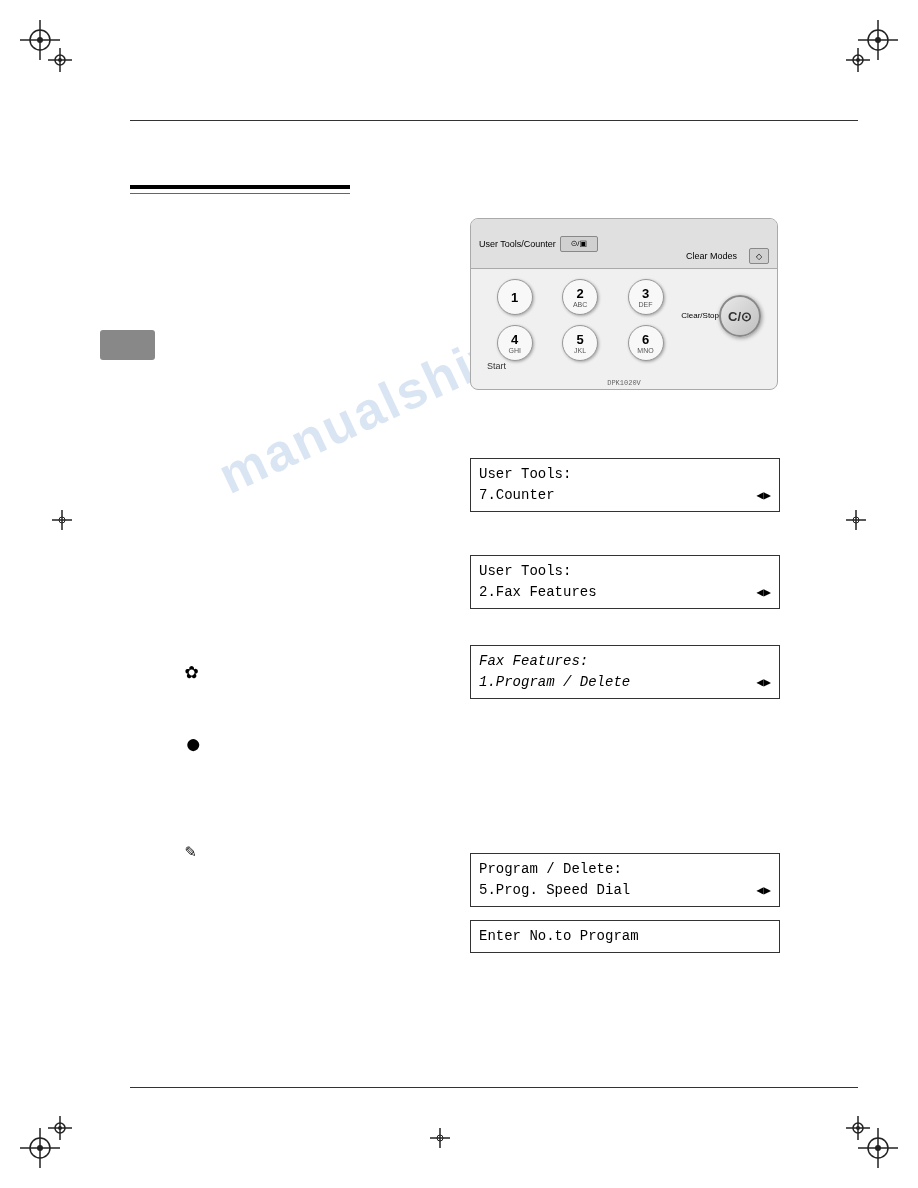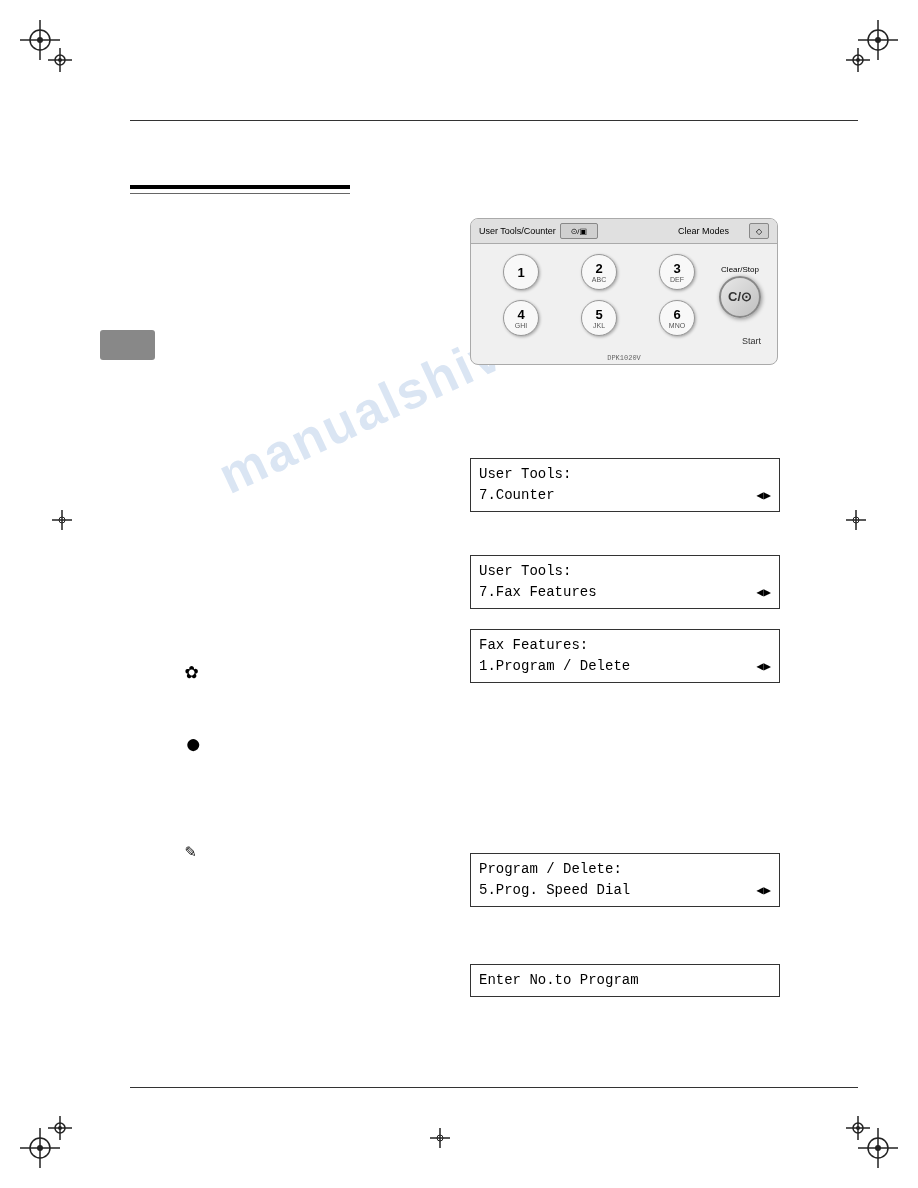--- a/index.html
+++ b/index.html
@@ -155,21 +155,21 @@
     }
 
     .key-sub {
       font-size: 7px;
       font-weight: normal;
       color: #555;
     }
 
     .clear-stop-area {
       display: flex;
-      flex-direction: column;
+      flex-direction: row;
       align-items: center;
     }
 
     .clear-stop-label {
       font-size: 8px;
       font-family: Arial, sans-serif;
       margin-bottom: 2px;
       text-align: center;
     }
 
@@ -186,22 +186,21 @@
       font-weight: bold;
       font-family: Arial, sans-serif;
       color: #333;
       cursor: pointer;
       box-shadow: 1px 1px 4px rgba(0,0,0,0.4);
     }
 
     .panel-bottom-row {
       display: flex;
       align-items: flex-end;
-      justify-content: flex-end;
-      padding: 0 16px 8px 16px;
+      padding: 0 28px 8px 16px;
       font-size: 9px;
       font-family: Arial, sans-serif;
     }
 
     .start-label {
       font-size: 9px;
       color: #333;
     }
 
     .panel-model {
@@ -219,23 +218,23 @@
       background: #fff;
       border: 1.5px solid #333;
       padding: 5px 8px;
       font-family: 'Courier New', Courier, monospace;
       font-size: 14px;
       line-height: 1.5;
     }
 
     .lcd-box-1 { top: 458px; }
     .lcd-box-2 { top: 555px; }
-    .lcd-box-3 { top: 629px; }
+    .lcd-box-3 { top: 645px; font-style: italic; }
     .lcd-box-4 { top: 853px; }
-    .lcd-box-5 { top: 964px; text-align: center; }
+    .lcd-box-5 { top: 920px; text-align: center; }
 
     .lcd-line {
       display: flex;
       justify-content: space-between;
       align-items: center;
     }
 
     .lcd-arrow {
       font-size: 12px;
     }
@@ -352,21 +351,21 @@
 <div class="watermark">manualshive.com</div>
 
 <div class="control-panel">
   <div class="panel-header">
     <div class="panel-header-left">
       <span>User Tools/Counter</span>
       <div class="panel-btn">
         <span>⊙/▣</span>
       </div>
     </div>
-    <div style="display:flex; align-items:center; gap:20px;">
+    <div style="display:flex; align-items:center; gap:12px;margin-top:25px;">
       <span>Clear Modes</span>
       <div class="panel-btn" style="width:20px;">
         <span>◇</span>
       </div>
     </div>
   </div>
 
   <div style="display:flex; padding: 10px 16px 0 16px; gap: 8px;">
     <div class="panel-keypad" style="flex:1; padding: 0; gap: 10px;">
 
@@ -430,21 +429,21 @@
     <span>7.Counter</span>
     <span class="lcd-arrow">◀▶</span>
   </div>
 </div>
 
 <div class="lcd-box lcd-box-2">
   <div class="lcd-line">
     <span>User Tools:</span>
   </div>
   <div class="lcd-line">
-    <span>7.Fax Features</span>
+    <span>2.Fax Features</span>
     <span class="lcd-arrow">◀▶</span>
   </div>
 </div>
 
 <div class="lcd-box lcd-box-3">
   <div class="lcd-line">
     <span>Fax Features:</span>
   </div>
   <div class="lcd-line">
     <span>1.Program / Delete</span>

